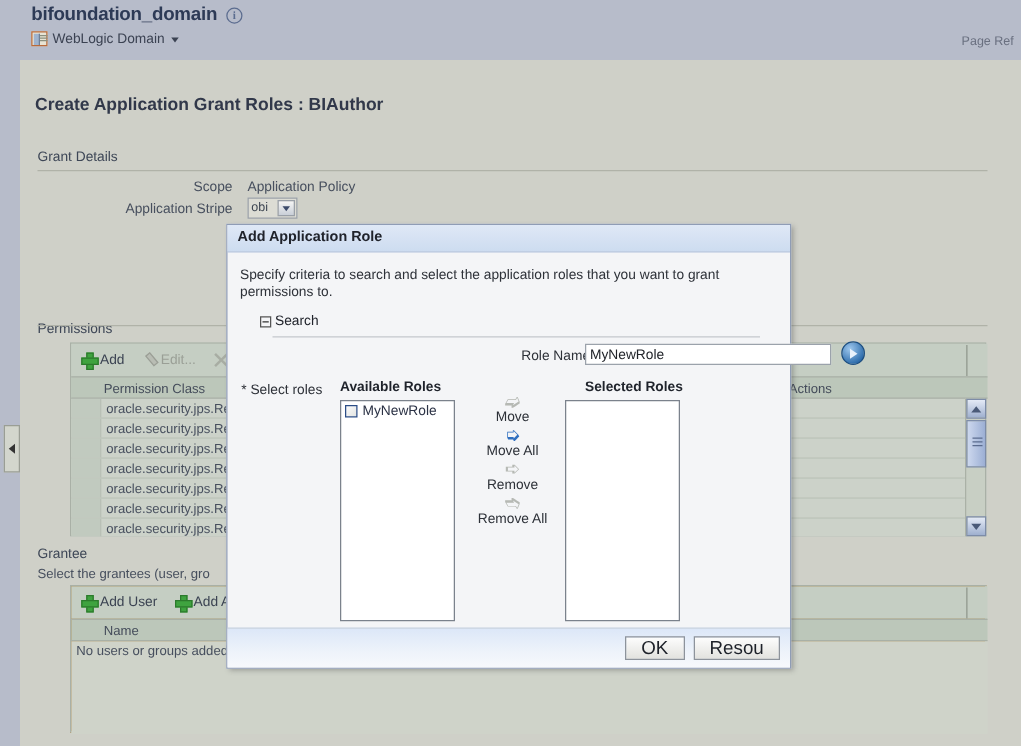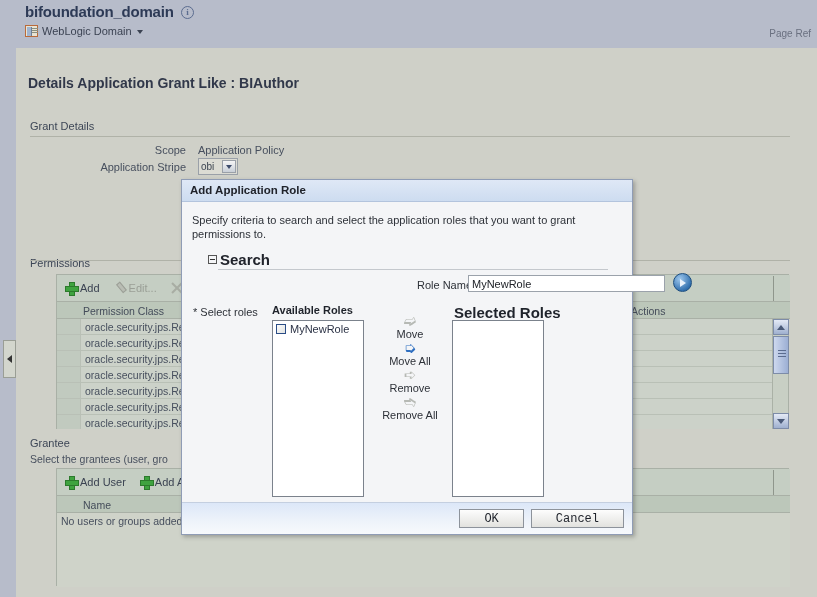--- a/index.html
+++ b/index.html
@@ -255,21 +255,21 @@
     position:absolute; left:26px; top:71px;
     display:flex; align-items:center; gap:3px;
   }
   #search-toggle .box {
     width:9px; height:9px; border:1px solid #555; background:#f4f5f7;
     position:relative;
   }
   #search-toggle .box:before {
     content:""; position:absolute; left:1px; top:3px; width:5px; height:1px; background:#333;
   }
-  #search-toggle .lbl { font-size:15px; font-weight:bold; color:#20232b; }
+  #search-toggle .lbl { font-size:11px; font-weight:normal; color:#20232b; }
   #search-rule { position:absolute; left:36px; top:89px; width:390px; height:1px; background:#c4c8cd; }
 
   #rolename-label {
     position:absolute; left:235px; top:99px; font-size:11px; color:#2d3138;
   }
   #rolename-input {
     position:absolute; left:286px; top:95px; width:197px; height:17px;
     border:1px solid #9ba2ab; background:#fff;
     font-family:"Liberation Sans", sans-serif; font-size:11px; color:#202329;
     padding:0 3px;
@@ -286,21 +286,21 @@
     border-width:4px 0 4px 6px; border-color:transparent transparent transparent #eaf2fb;
     margin-left:1px;
   }
 
   #select-roles-label {
     position:absolute; left:11px; top:126px; font-size:11px; color:#2d3138;
   }
   #select-roles-label .star { color:#2d3138; }
 
   #avail-hdr { position:absolute; left:90px; top:124px; font-size:11px; font-weight:bold; color:#1f232b; }
-  #sel-hdr { position:absolute; left:272px; top:124px; font-size:15px; font-weight:bold; color:#1f232b; }
+  #sel-hdr { position:absolute; left:286px; top:124px; font-size:11px; font-weight:bold; color:#1f232b; }
 
   #avail-list {
     position:absolute; left:90px; top:140px; width:92px; height:177px;
     background:#fff; border:1px solid #7b828c;
   }
   #avail-item {
     display:flex; align-items:center; gap:4px;
     padding:2px 0 0 3px;
   }
   #avail-cb {
@@ -330,23 +330,23 @@
     background:linear-gradient(#dce7f8,#eef3fa 60%,#f7f9fc);
     border-top:1px solid #c4cfe0;
   }
   #dlg-footer-btns {
     position:absolute; right:8px; top:6px; display:flex; gap:7px;
   }
   .dlg-btn {
     min-width:40px; height:19px;
     background:linear-gradient(#fdfdfd,#e2e2de);
     border:1px solid #8d939b;
-    font-family:Liberation Mono, monospace; font-size:12px; color:#1d2129;
+    font-family:Liberation Sans, sans-serif; font-size:15px; color:#1d2129;
     display:flex; align-items:center; justify-content:center;
-    padding:0 24px;
+    padding:0 12px;
   }
 </style>
 </head>
 <body>
 
 <div id="left-strip">
   <div id="collapse-handle">
     <span class="tri"></span>
   </div>
 </div>
@@ -358,21 +358,21 @@
     <span id="wl-icon"></span>
     <span id="wl-label">WebLogic Domain</span>
     <span id="wl-caret"></span>
   </div>
   <div id="page-ref">Page Ref</div>
 </div>
 
 <div id="content">
 
 
-  <div id="page-title">Details Application Grant Like : BIAuthor</div>
+  <div id="page-title">Create Application Grant Roles : BIAuthor</div>
 
   <div class="section-hdr" id="gd-hdr">Grant Details</div>
   <div class="section-rule" id="gd-rule"></div>
 
   <div class="field-label" id="scope-label">Scope</div>
   <div class="field-value" id="scope-value">Application Policy</div>
 
   <div class="field-label" id="stripe-label">Application Stripe</div>
   <div id="stripe-select">
     <span>obi</span>
@@ -523,16 +523,16 @@
     </div>
     <div class="sh-item">
       <span class="chev dim">➬</span>
       <span class="sh-lbl">Remove All</span>
     </div>
   </div>
 
   <div id="dlg-footer">
     <div id="dlg-footer-btns">
       <div class="dlg-btn">OK</div>
-      <div class="dlg-btn">Cancel</div>
+      <div class="dlg-btn">Resou</div>
     </div>
   </div>
 </div>
 
 </body></html>

